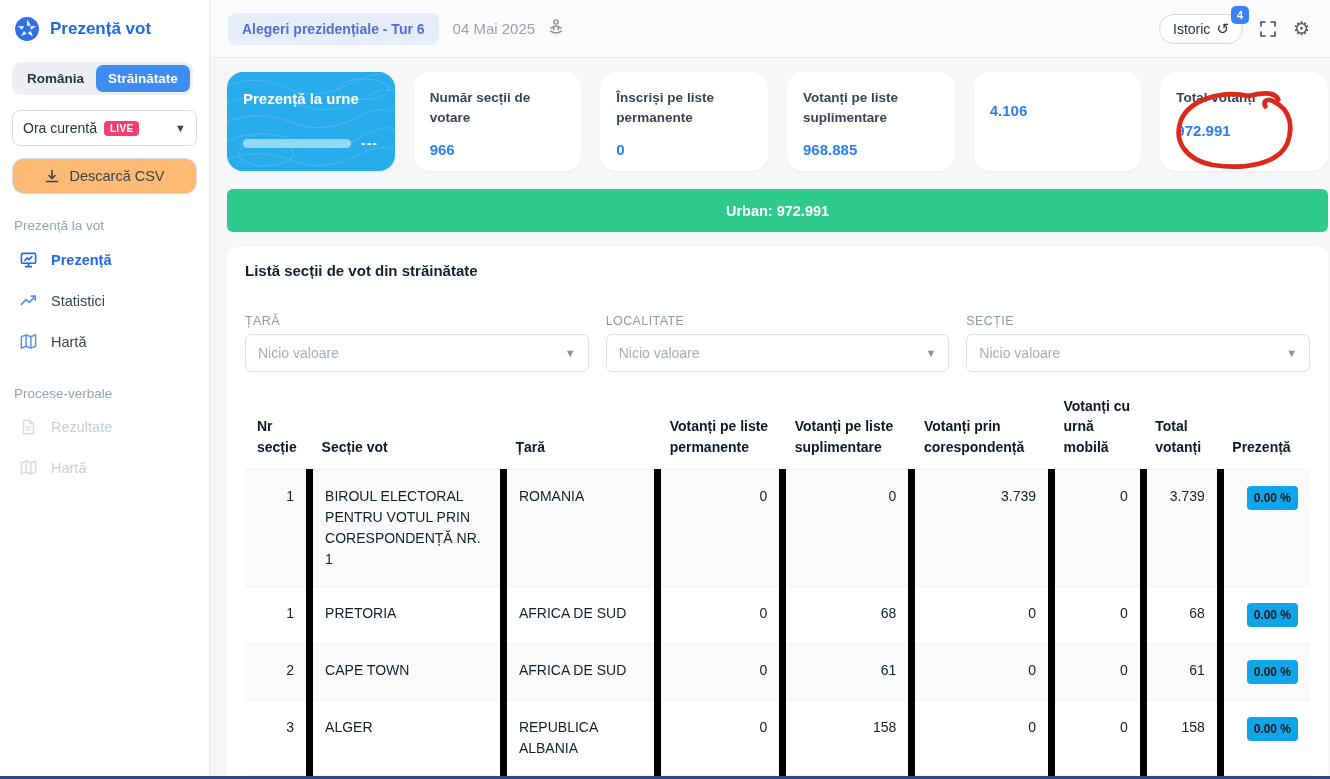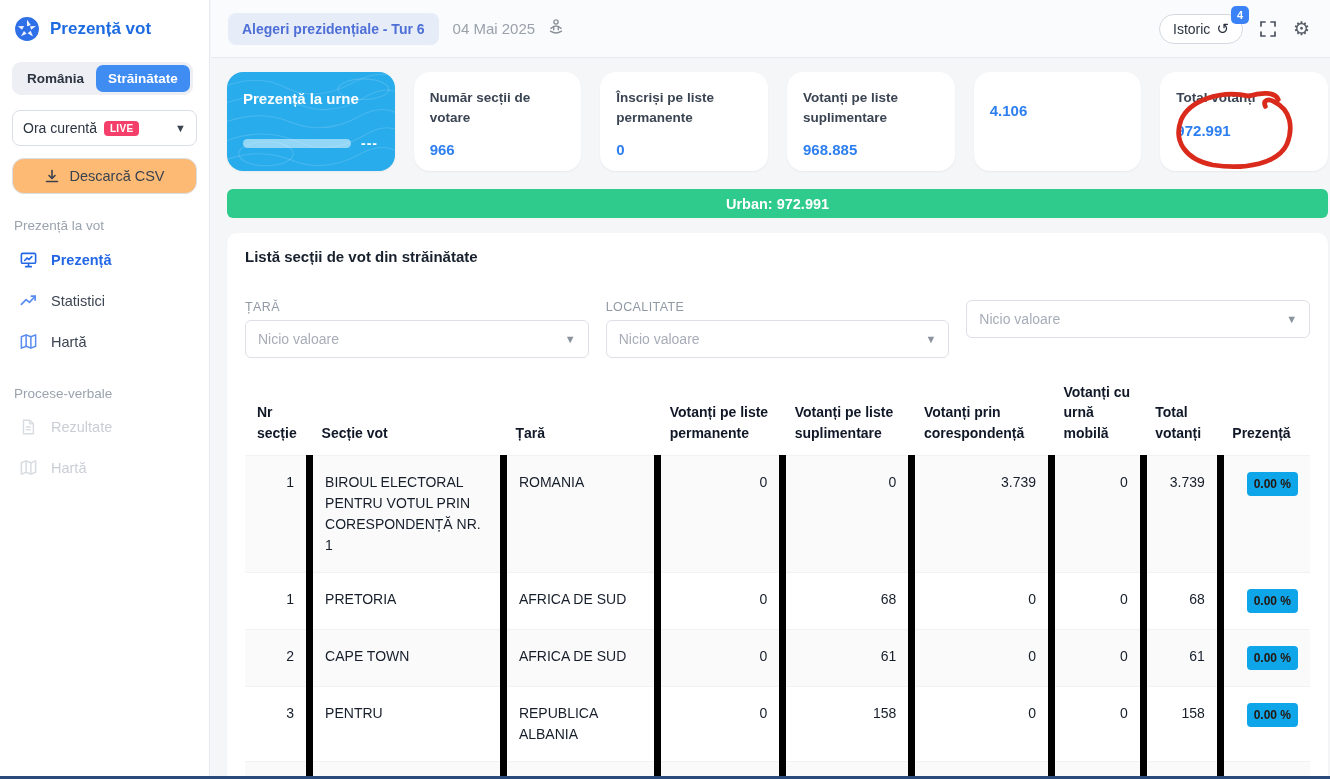--- a/index.html
+++ b/index.html
@@ -65,21 +65,21 @@
   .card-title { font-size:13.5px; font-weight:bold; color:#3a4452; line-height:1.45; }
   .card-value { margin-top:14px; font-size:15px; font-weight:bold; color:#2d7ff0; }
   .card.active-card { background:#29acec; overflow:hidden; cursor:pointer; }
   .card.active-card .card-title { color:#fff; font-size:15px; position:relative; z-index:2; }
   .contour { position:absolute; inset:0; z-index:1; }
   .progress-row { position:absolute; left:16px; bottom:20px; display:flex; align-items:center; gap:10px; z-index:2; }
   .progress-pill { width:108px; height:9px; border-radius:5px; background:rgba(255,255,255,.5); }
   .progress-text { color:#fff; font-weight:bold; font-size:14px; letter-spacing:1px; }
   .annotation { position:absolute; left:0; top:0; width:100%; height:100%; z-index:3; pointer-events:none; overflow:visible; }
   .urban-bar {
-    margin-top:18px; height:29px; background:#2ecb8d; border-radius:6px;
+    margin-top:18px; height:43px; background:#2ecb8d; border-radius:6px;
     display:flex; align-items:center; justify-content:center; color:#fff; font-size:14.5px; font-weight:bold;
   }
   .panel {
     margin-top:15px; background:#fff; border-radius:10px 10px 0 0; padding:15px 18px 0 18px;
     height:560px; box-shadow:0 1px 2px rgba(20,30,50,.05);
   }
   .panel-title { font-size:15px; font-weight:bold; color:#17202c; }
   .filters-row { margin-top:35px; display:flex; gap:17px; }
   .filter { flex:1 1 0; }
   .filter-label { font-size:12.5px; color:#9099a4; letter-spacing:.4px; margin-bottom:6px; }
@@ -304,20 +304,21 @@
         </div>
       </div>
       <div class="filter">
         <div class="filter-label">LOCALITATE</div>
         <div class="filter-select">
           <span class="filter-placeholder">Nicio valoare</span>
           <span class="caret">▼</span>
         </div>
       </div>
       <div class="filter">
+        <div class="filter-label">SECȚIE</div>
         <div class="filter-select">
           <span class="filter-placeholder">Nicio valoare</span>
           <span class="caret">▼</span>
         </div>
       </div>
     </div>
 
     <table>
       <thead>
         <tr>
@@ -361,21 +362,21 @@
           <td>AFRICA DE SUD</td>
           <td class="num">0</td>
           <td class="num">61</td>
           <td class="num">0</td>
           <td class="num">0</td>
           <td class="num">61</td>
           <td class="num"><span class="prez-badge">0.00 %</span></td>
         </tr>
         <tr>
           <td class="num">3</td>
-          <td>PENTRU</td>
+          <td>ALGER</td>
           <td>REPUBLICA ALBANIA</td>
           <td class="num">0</td>
           <td class="num">158</td>
           <td class="num">0</td>
           <td class="num">0</td>
           <td class="num">158</td>
           <td class="num"><span class="prez-badge">0.00 %</span></td>
         </tr>
         <tr>
           <td class="num">4</td>

